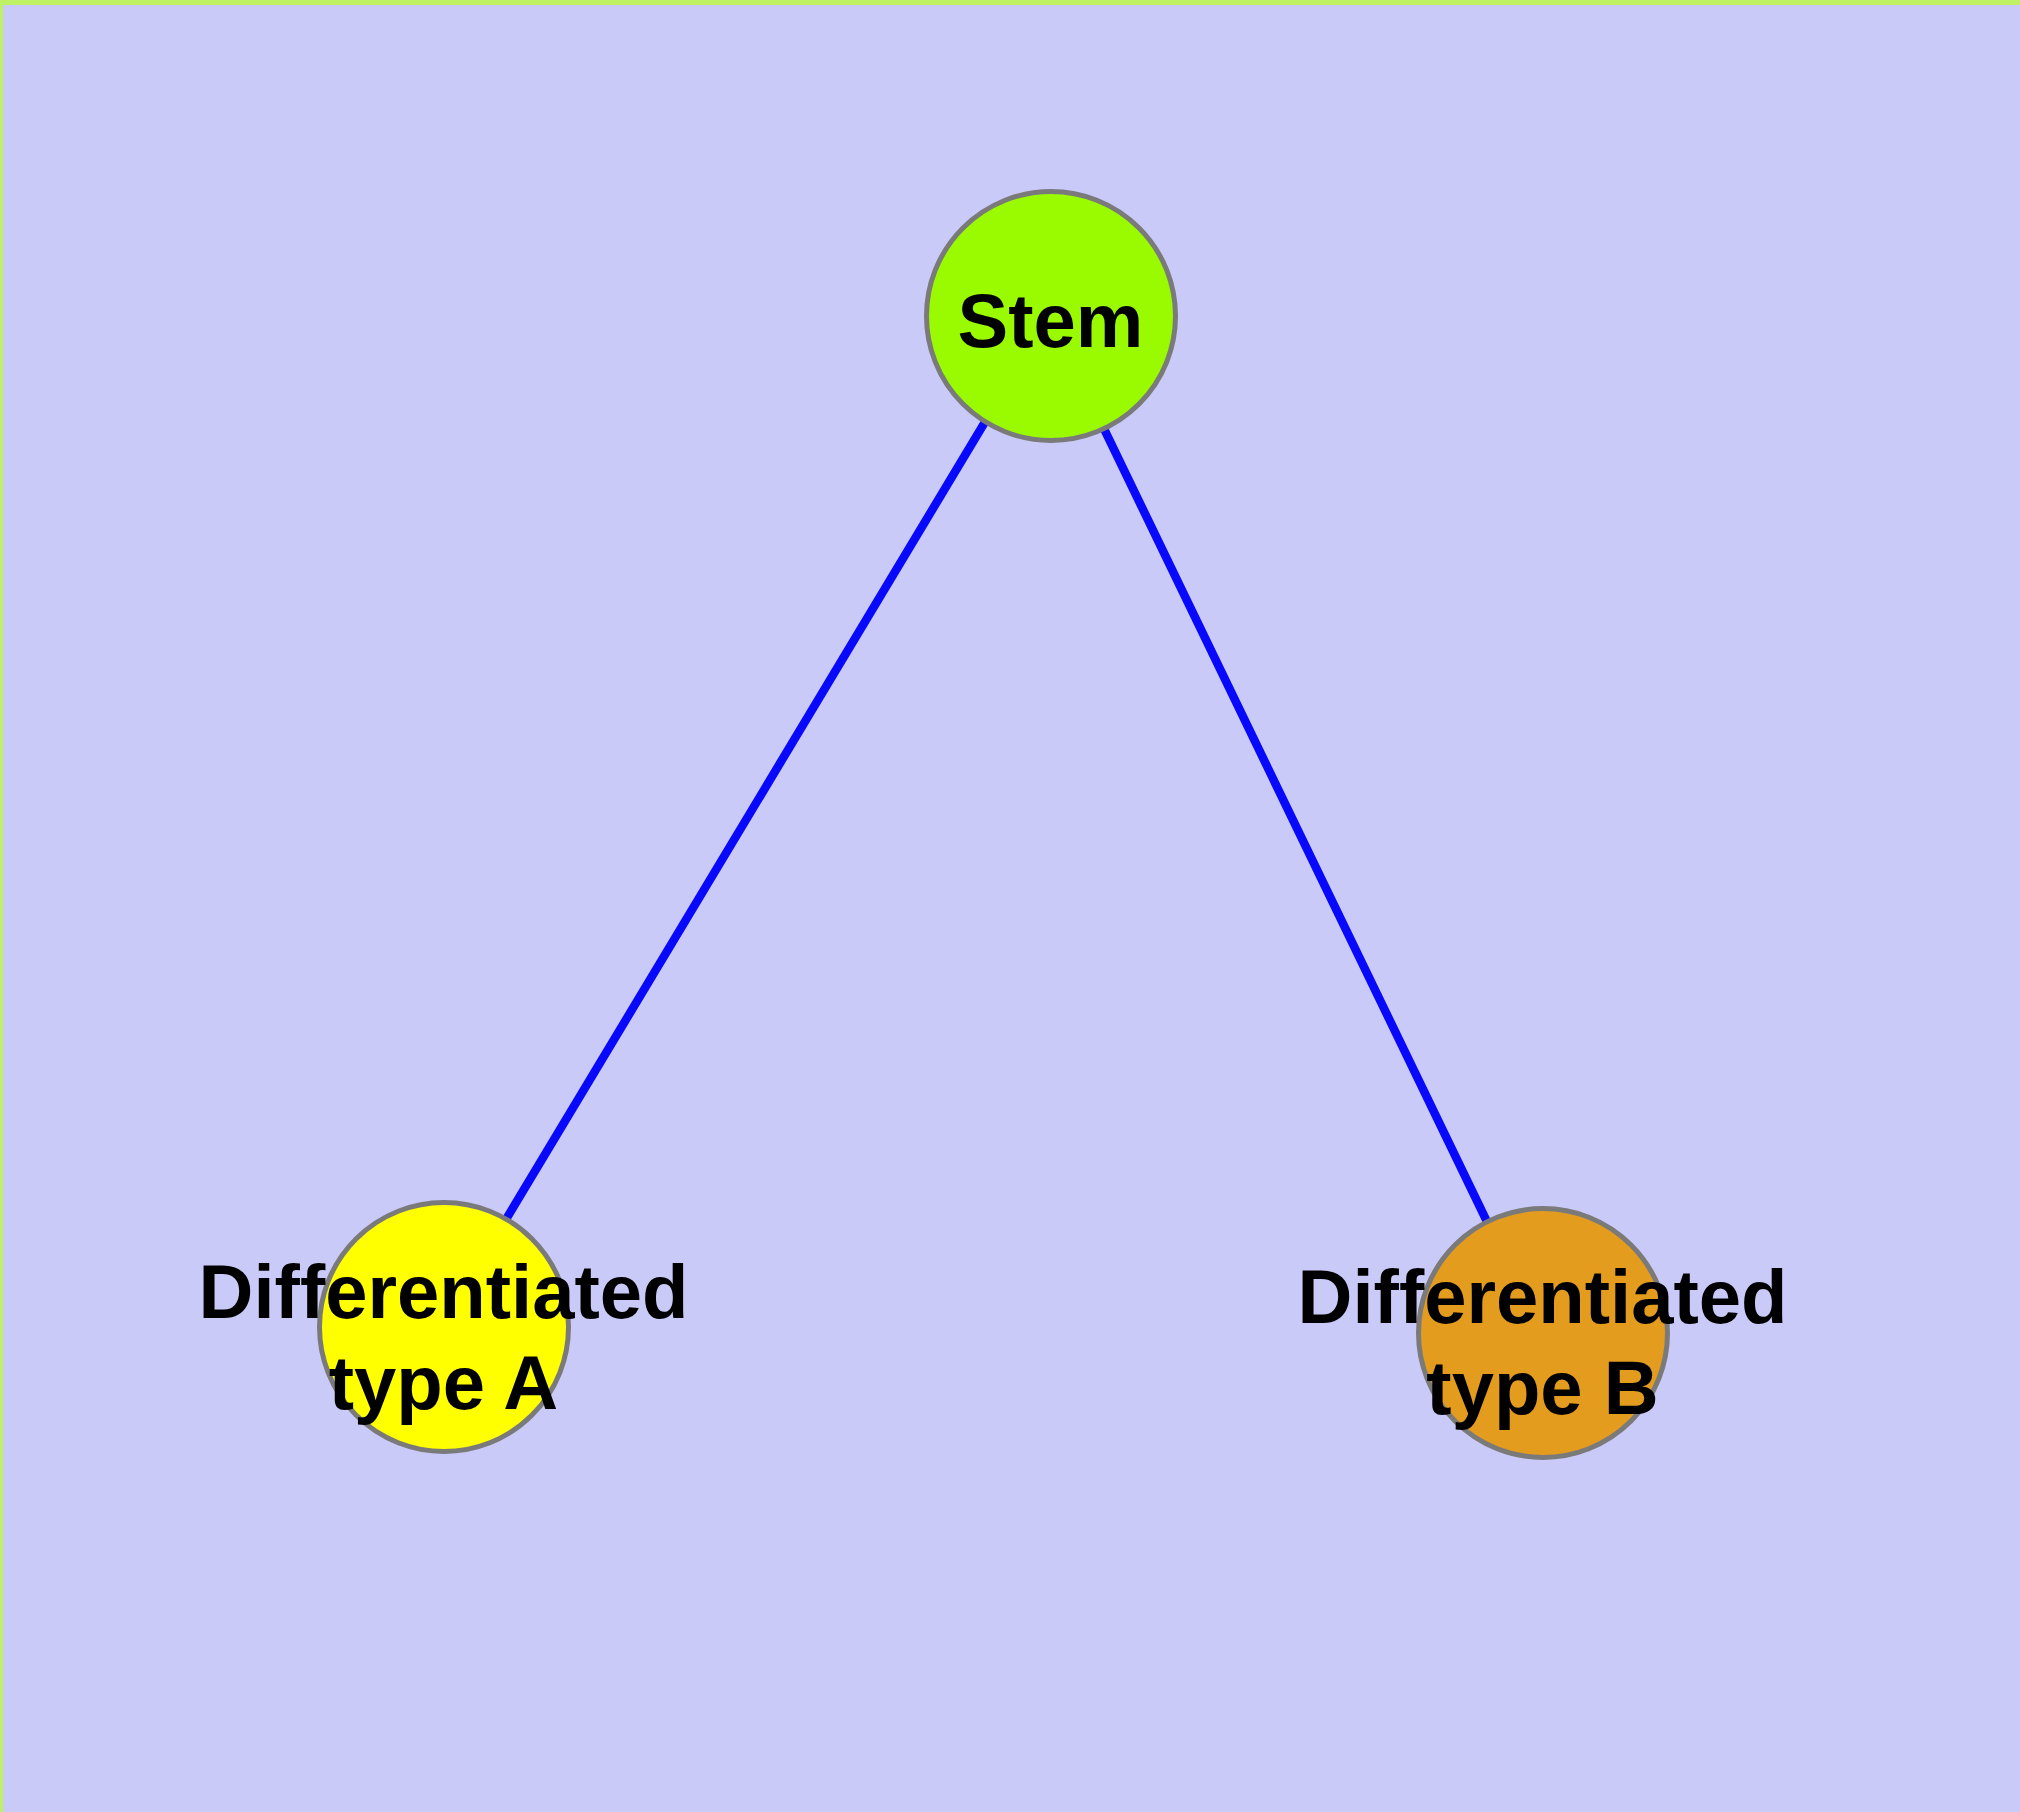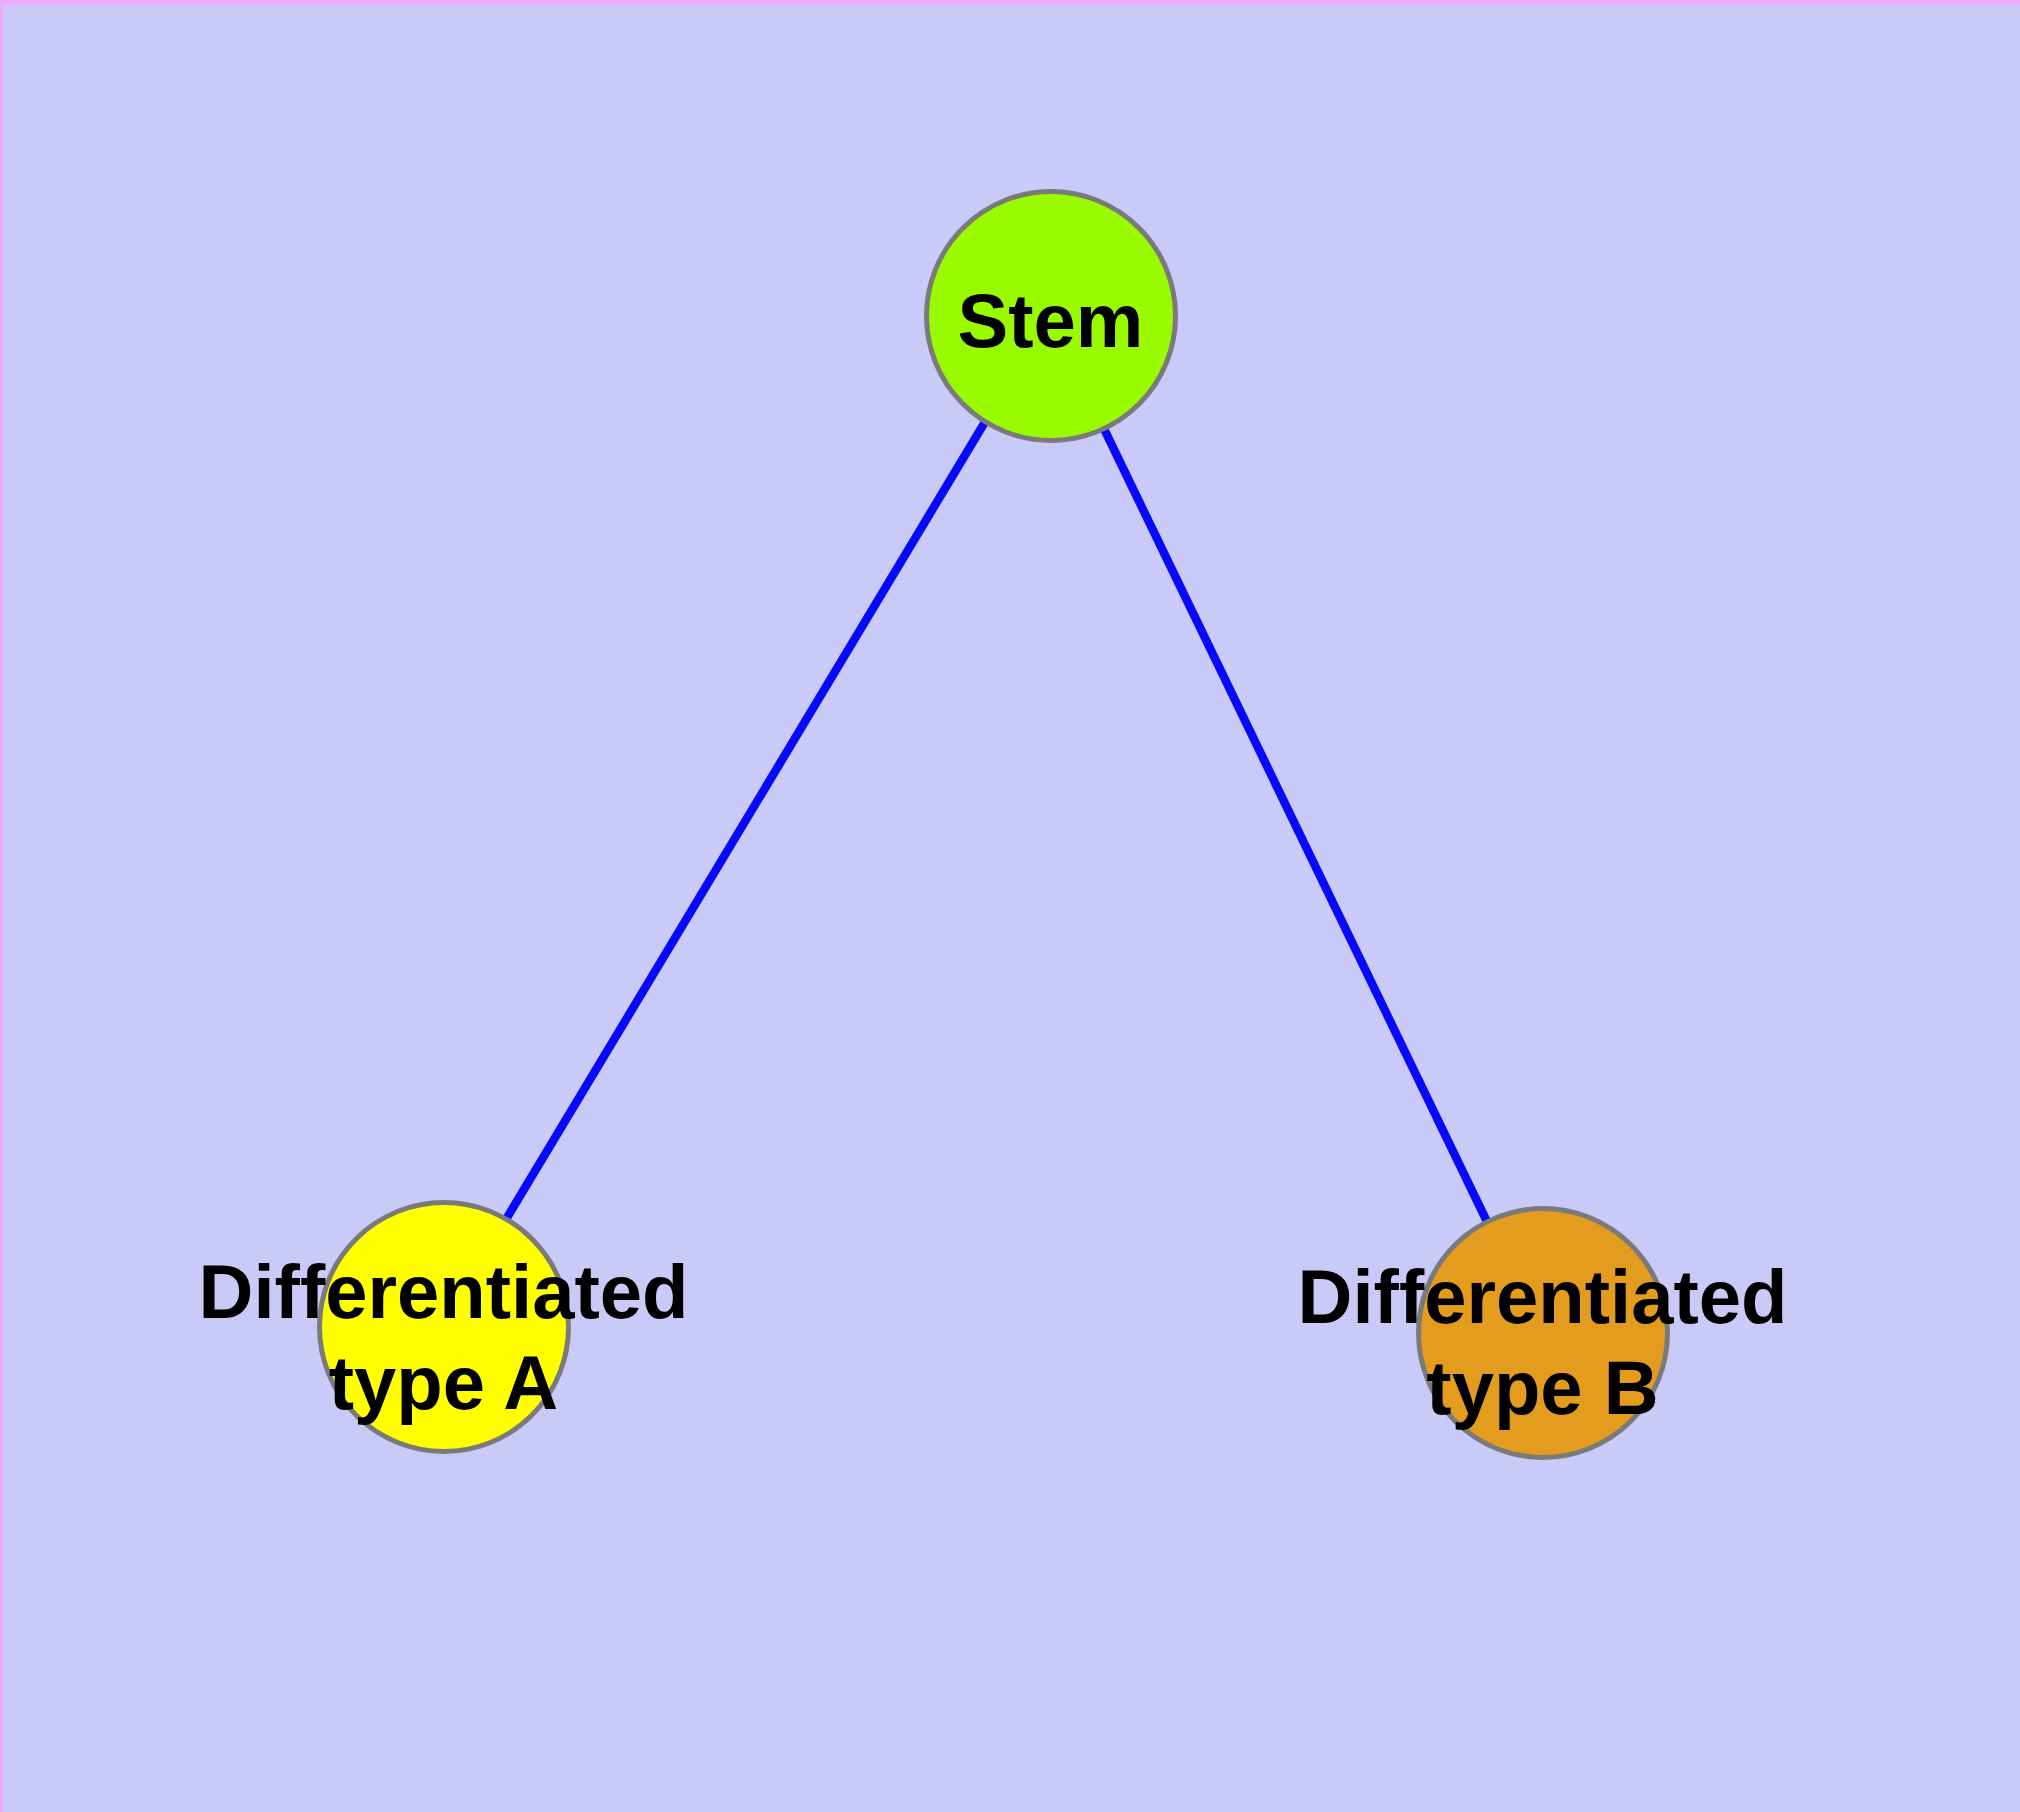--- a/index.html
+++ b/index.html
@@ -4,21 +4,21 @@
 <style>
   html, body {
     margin: 0;
     padding: 0;
     background: #ffffff;
   }
   #stage {
     position: relative;
     width: 2021px;
     height: 1812px;
-    background: #f0abfc;
+    background: #bef264;
     overflow: hidden;
     font-family: "Liberation Sans", "DejaVu Sans", sans-serif;
   }
   
   #canvas {
     position: absolute;
     left: 2.5px;
     top: 5.1px;
     right: 0;
     bottom: 0;

